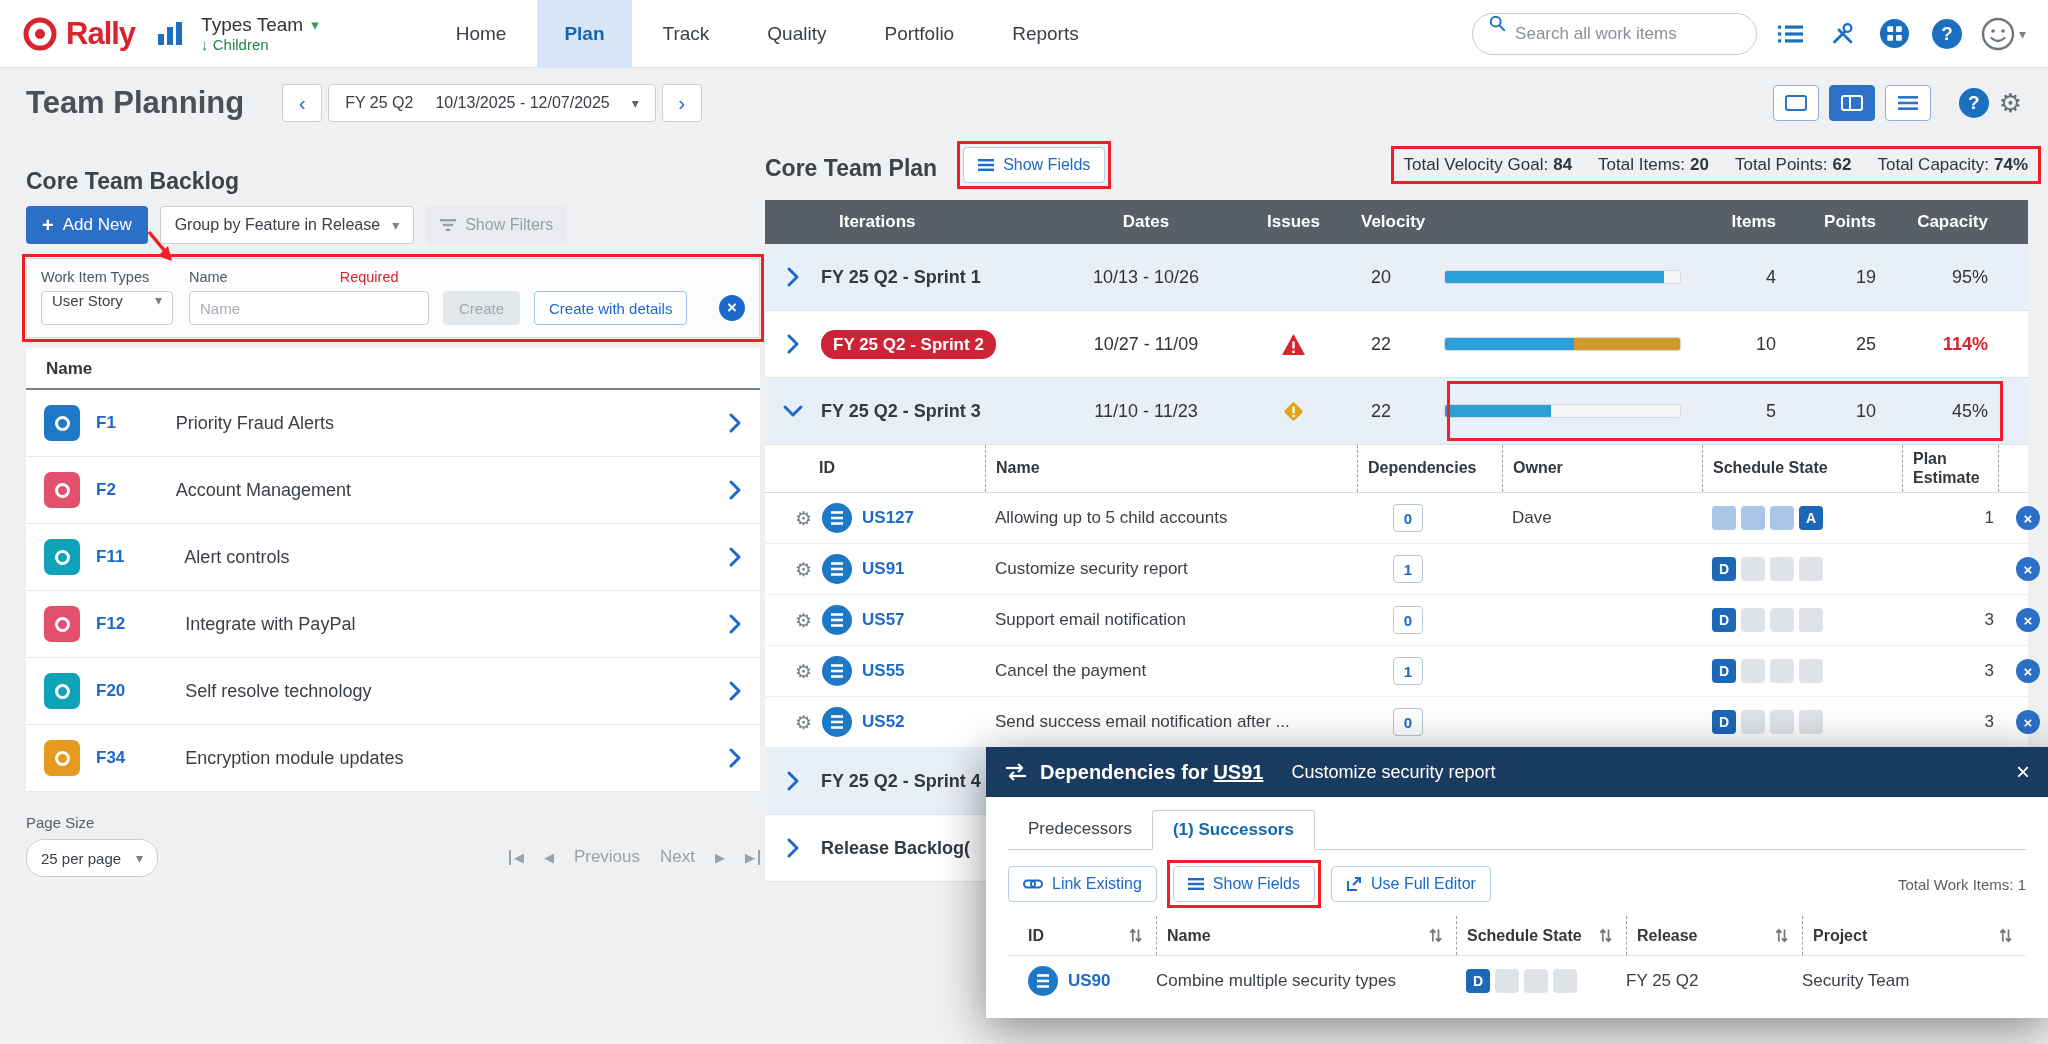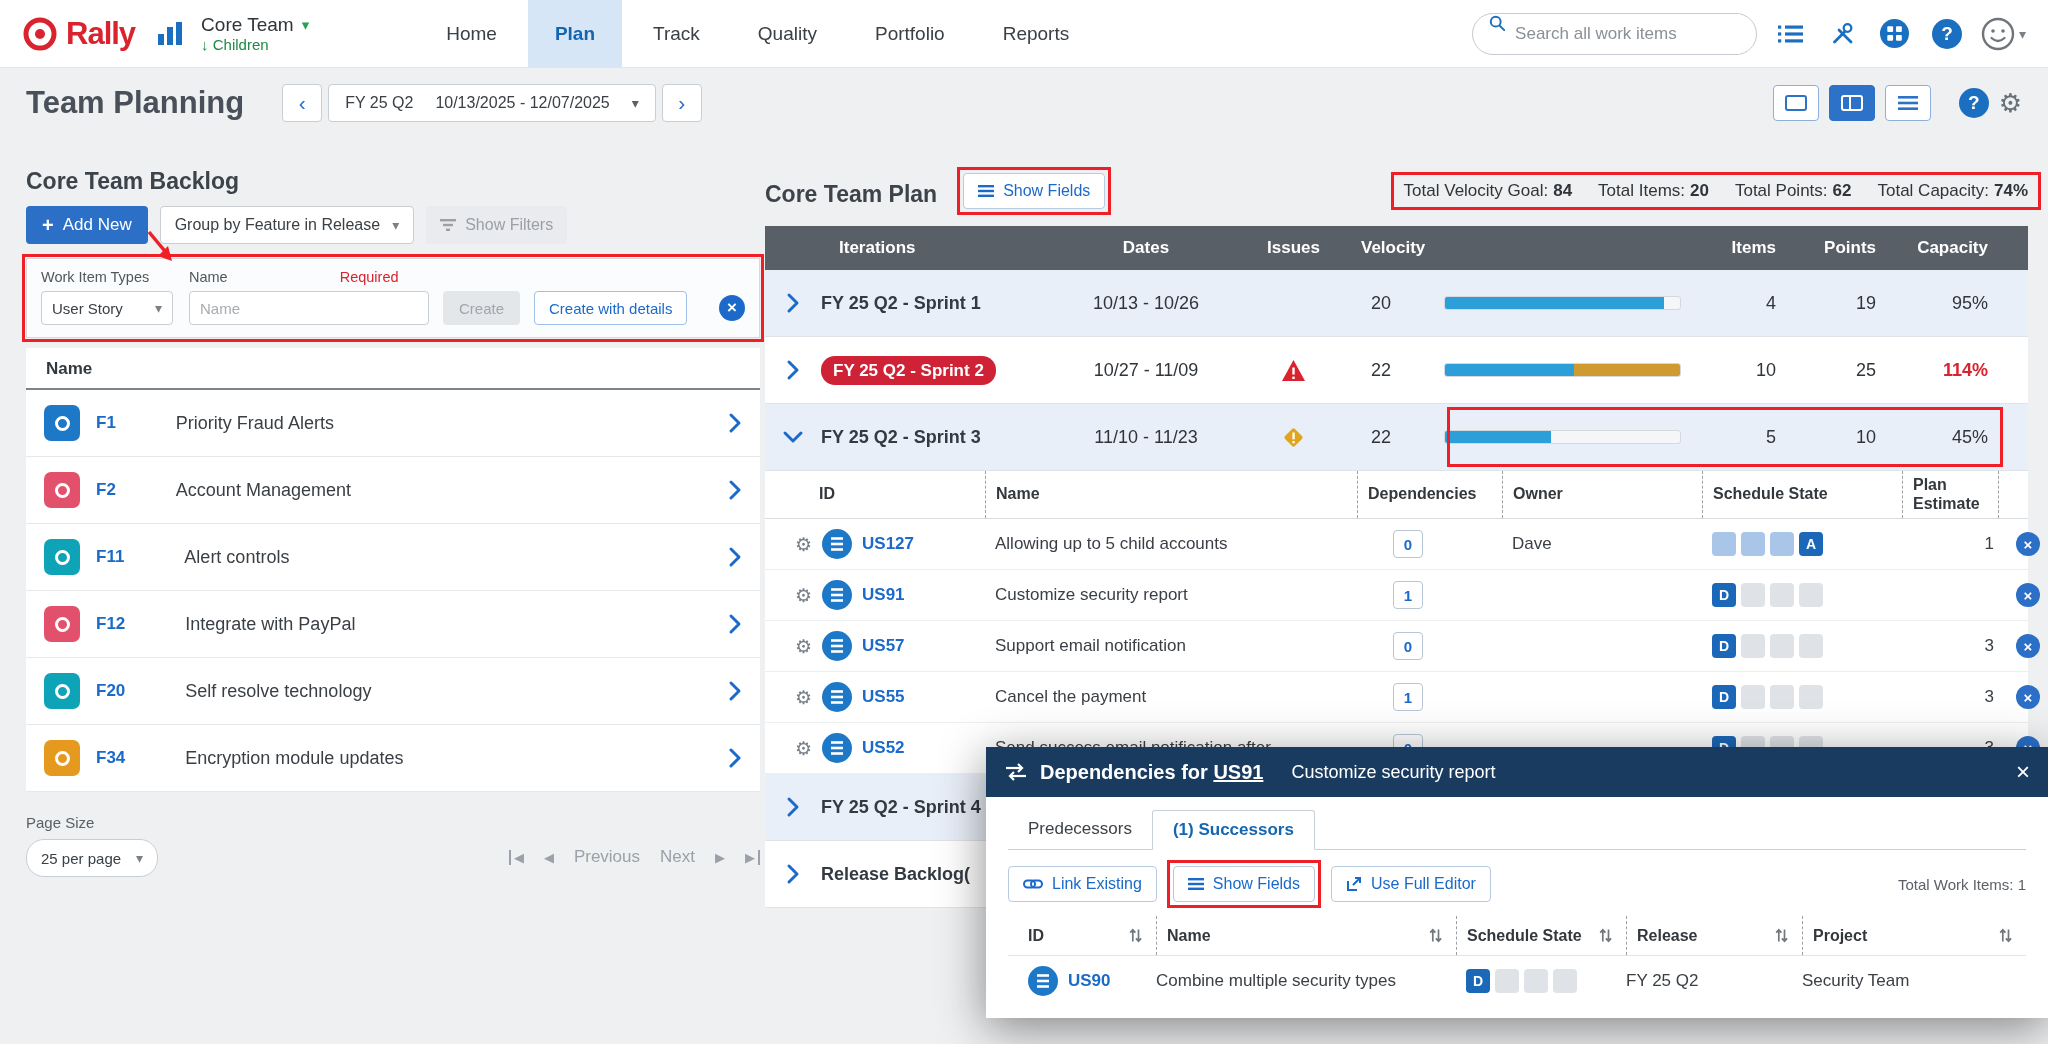--- a/index.html
+++ b/index.html
@@ -61,21 +61,21 @@
   .select-like { background:#fff; border:1px solid #c9ced3; height:38px; border-radius:4px; padding:0 14px;
     font-size:16px; color:#3a4045; display:flex; align-items:center; gap:12px; cursor:pointer;}
   .btn-disabled { background:#e9ebee; color:#9aa0a6; height:38px; border-radius:4px; padding:0 14px;
     font-size:16px; display:flex; align-items:center; gap:9px; border:none; font-family:inherit;}
   .quick-add { background:#fbfcfd; border:1px solid #d6dade; padding:10px 14px 12px; position:relative; }
   .qa-labels { display:flex; font-size:14.5px; color:#51575c; margin-bottom:6px; }
   .qa-labels .l1 { width:148px; }
   .qa-required { color:#d9232e; margin-left:112px; }
   .qa-row { display:flex; align-items:center; }
   .qa-select { width:132px; height:34px; background:#fff; border:1px solid #c9ced3; border-radius:4px;
-    font-size:15px; display:flex; align-items:center; justify-content:space-between; padding:0 10px; cursor:pointer;}
+    font-size:15px; display:flex; justify-content:space-between; padding:0 10px; cursor:pointer;}
   .qa-input { width:240px; height:34px; border:1px solid #c9ced3; border-radius:4px; margin-left:16px;
     padding:0 10px; font-size:15px; font-family:inherit; color:#3a4045;}
   .qa-input::placeholder { color:#a6acb2; }
   .btn-create { background:#e4e7ea; color:#a0a6ab; border:none; height:34px; border-radius:4px;
     padding:0 16px; font-size:15px; margin-left:14px; font-family:inherit;}
   .btn-create-details { background:#fff; color:#1b6ac9; border:1px solid #9fc0e8; height:34px; border-radius:4px;
     padding:0 14px; font-size:15px; margin-left:14px; cursor:pointer; font-family:inherit;}
   .close-blue { margin-left:auto; width:26px; height:26px; border-radius:50%; background:#1b6ac9; color:#fff;
     display:flex; align-items:center; justify-content:center; font-size:17px; font-weight:bold; cursor:pointer;}
   .feature-list { margin-top:10px; background:#fff; }
@@ -89,21 +89,21 @@
   .backlog-footer { margin-top:22px; display:flex; align-items:flex-end; }
   .page-size-label { font-size:15px; color:#5a6066; margin-bottom:8px; }
   .page-size-select { width:132px; height:38px; background:#fff; border:1px solid #c9ced3; border-radius:18px;
     font-size:15px; display:flex; align-items:center; justify-content:space-between; padding:0 14px; cursor:pointer;}
   .pagination { margin-left:auto; display:flex; gap:20px; align-items:center; color:#9aa1a8; font-size:17px; padding-bottom:10px;}
   .pg-tri { font-size:13px; }
   .pg-first { border-left:2px solid #9aa1a8; padding-left:3px; }
   .pg-last { border-right:2px solid #9aa1a8; padding-right:3px; }
 
   
-  .plan { position:absolute; left:765px; top:160px; width:1263px; }
+  .plan { position:absolute; left:765px; top:134px; width:1263px; }
   .plan-header { display:flex; align-items:center; height:50px; margin-top:6px; }
   .ann-wrap { position:relative; display:inline-flex; }
   .btn-outline-blue { background:#fff; border:1px solid #b9cbe0; color:#1b6ac9; height:36px; padding:0 14px;
     border-radius:4px; font-size:16px; display:flex; gap:9px; align-items:center; cursor:pointer; font-family:inherit;}
   .plan-header .ann-wrap { margin-left:26px; }
   .totals { margin-left:auto; display:flex; gap:26px; font-size:17px; color:#2f353a; white-space:nowrap;}
   .totals b { margin-left:5px; }
   .grid-header { display:grid; grid-template-columns:56px 225px 200px 95px 340px 95px 100px 152px;
     background:#585f66; color:#fff; font-weight:bold; font-size:17px; height:44px; align-items:center; margin-top:10px;}
   .gh-c2 { padding-left:18px; }
@@ -194,21 +194,21 @@
     <svg width="30" height="28" viewBox="0 0 30 28">
         <g fill="#1b6fc0">
       <rect x="3" y="14" width="6" height="11"></rect>
           <rect x="12" y="7" width="6" height="18"></rect>
           <rect x="21" y="2" width="6" height="23"></rect>
     </g>
       </svg>
   </span>
   <div class="project-sel">
     <span class="project-name">
-      <span>Core Team</span>
+      <span>Types Team</span>
       <span class="chev">▾</span>
     </span>
     <span class="project-scope"><span>↓ </span><span>Children</span></span>
   </div>
   <div class="nav">
     <div class="nav-item">Home</div>
     <div class="nav-item active">Plan</div>
     <div class="nav-item">Track</div>
     <div class="nav-item">Quality</div>
     <div class="nav-item">Portfolio</div>

